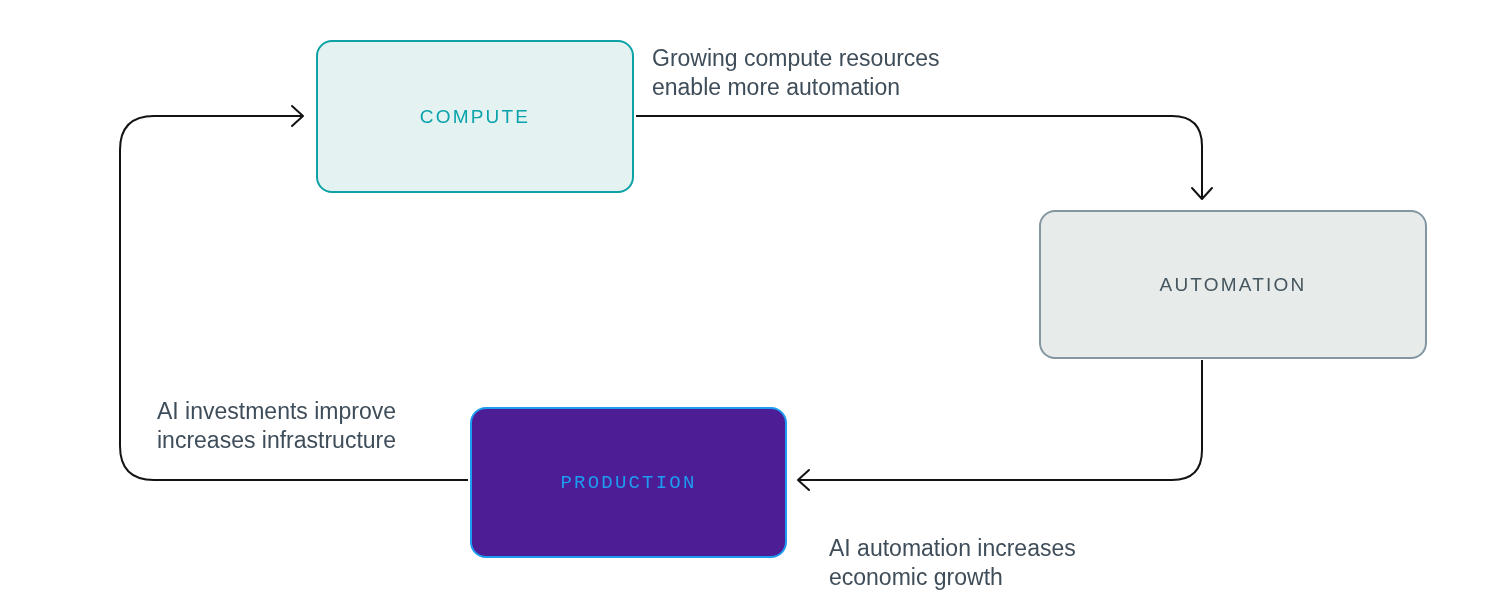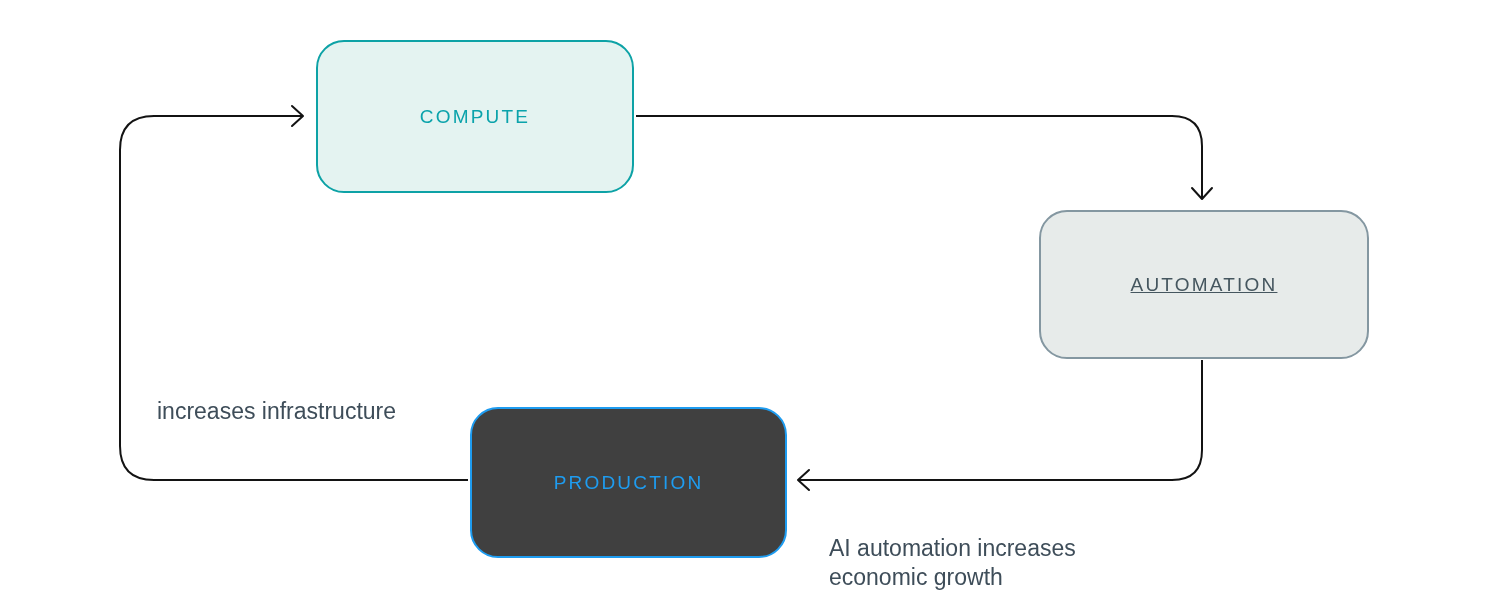--- a/index.html
+++ b/index.html
@@ -24,33 +24,33 @@
   }
   .edge-path {
     fill: none;
     stroke-width: 2;
   }
   .node {
     position: absolute;
     box-sizing: border-box;
     border-style: solid;
     border-width: 2.5px;
-    border-radius: 28px;
+    border-radius: 16px;
     display: flex;
     align-items: center;
     justify-content: center;
   }
   .node-label {
     font-size: 19px;
     font-weight: 500;
     letter-spacing: 2.2px;
     text-transform: uppercase;
   }
   .node-compute   { left: 316px;  top: 40px;  width: 318px; height: 153px; }
-  .node-automation{ left: 1039px; top: 210px; width: 330px; height: 149px; text-decoration: underline; }
+  .node-automation{ left: 1039px; top: 210px; width: 388px; height: 149px; }
   .node-production{ left: 470px;  top: 407px; width: 317px; height: 151px; }
 
   .edge-label {
     position: absolute;
     color: var(--label-color, #3e4d59);
     font-size: 23px;
     line-height: 29px;
     font-weight: 400;
     white-space: nowrap;
   }
@@ -76,27 +76,32 @@
   </svg>
 
   <div class="node node-compute" style="border-color: rgb(13, 162, 166); background: rgb(228, 243, 241); color: rgb(11, 163, 171);">
     <span class="node-label">COMPUTE</span>
   </div>
 
   <div class="node node-automation" style="border-color: rgb(132, 151, 161); background: rgb(231, 235, 234); color: rgb(69, 86, 95);">
     <span class="node-label">AUTOMATION</span>
   </div>
 
-  <div class="node node-production" style="border-color: rgb(30, 156, 240); background: #404040; color: rgb(30, 156, 240);">
+  <div class="node node-production" style="border-color: rgb(30, 156, 240); background: #4c1d95; color: rgb(30, 156, 240); font-family: Liberation Mono, monospace;">
     <span class="node-label">PRODUCTION</span>
   </div>
 
+  <div class="edge-label edge-label-0">
+    <span>Growing compute resources</span>
+    <span>enable more automation</span>
+  </div>
 
   <div class="edge-label edge-label-1">
     <span>AI automation increases</span>
     <span>economic growth</span>
   </div>
 
   <div class="edge-label edge-label-2">
+    <span>AI investments improve</span>
     <span>increases infrastructure</span>
   </div>
 
 </div>
 
 </body></html>

